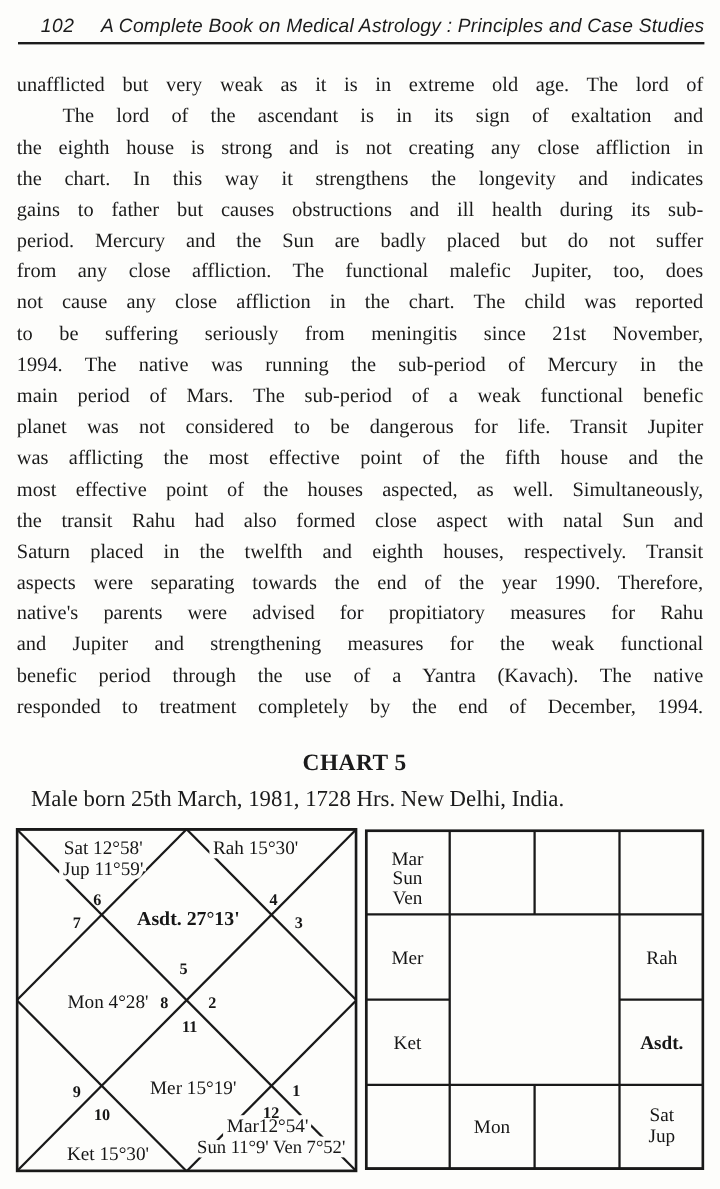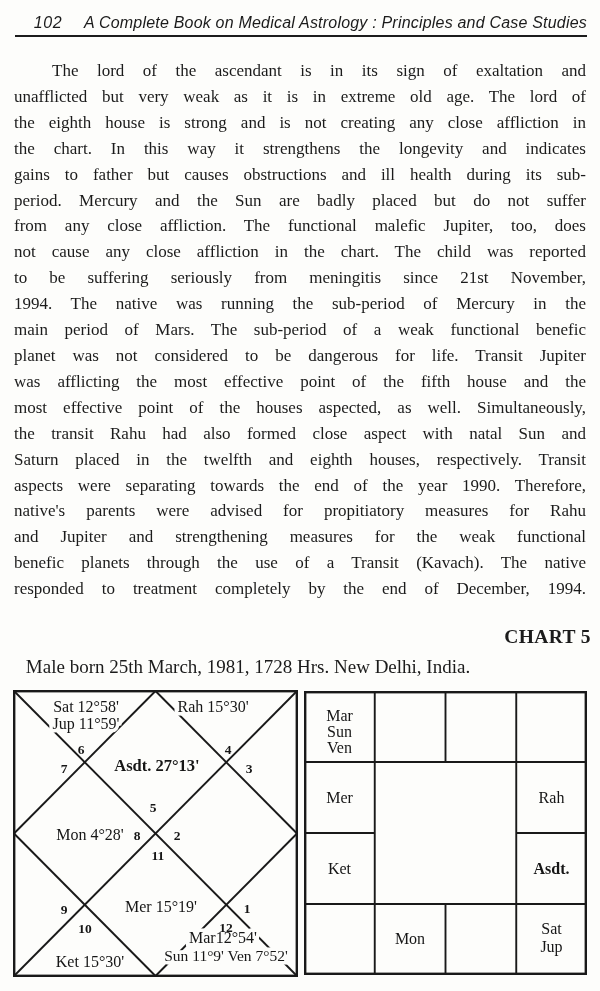--- a/index.html
+++ b/index.html
@@ -24,21 +24,21 @@
   
   .para{
     position:absolute; left:14px; width:572px; top:58px;
     font-size:17px; line-height:25.9px;
   }
   .bodyline{ text-align:justify; text-align-last:justify; white-space:normal; }
   .bodyline.first{ padding-left:38px; }
   
   .chart-heading{
     position:absolute; left:0; width:591px; top:626px;
-    text-align:right; font-weight:bold; font-size:19.5px; letter-spacing:.4px;
+    text-align:center; font-weight:bold; font-size:19.5px; letter-spacing:.4px;
   }
   .chart-subtitle{
     position:absolute; left:0; width:496px; top:656px;
     text-align:center; font-size:19px;
   }
   
   svg text{
     font-family:"Liberation Serif","DejaVu Serif",serif;
     fill:#161616;
   }
@@ -56,40 +56,40 @@
 <body>
 
 <div class="page">
 
   <div class="header">
     <span class="pnum">102</span>
     <span class="btitle">A Complete Book on Medical Astrology : Principles and Case Studies</span>
   </div>
 
   <div class="para">
+      <div class="bodyline">unafflicted but very weak as it is in extreme old age. The lord of</div>
       <div class="bodyline first">The lord of the ascendant is in its sign of exaltation and</div>
-      <div class="bodyline">unafflicted but very weak as it is in extreme old age. The lord of</div>
       <div class="bodyline">the eighth house is strong and is not creating any close affliction in</div>
       <div class="bodyline">the chart. In this way it strengthens the longevity and indicates</div>
       <div class="bodyline">gains to father but causes obstructions and ill health during its sub-</div>
       <div class="bodyline">period. Mercury and the Sun are badly placed but do not suffer</div>
       <div class="bodyline">from any close affliction. The functional malefic Jupiter, too, does</div>
       <div class="bodyline">not cause any close affliction in the chart. The child was reported</div>
       <div class="bodyline">to be suffering seriously from meningitis since 21st November,</div>
       <div class="bodyline">1994. The native was running the sub-period of Mercury in the</div>
       <div class="bodyline">main period of Mars. The sub-period of a weak functional benefic</div>
       <div class="bodyline">planet was not considered to be dangerous for life. Transit Jupiter</div>
       <div class="bodyline">was afflicting the most effective point of the fifth house and the</div>
       <div class="bodyline">most effective point of the houses aspected, as well. Simultaneously,</div>
       <div class="bodyline">the transit Rahu had also formed close aspect with natal Sun and</div>
       <div class="bodyline">Saturn placed in the twelfth and eighth houses, respectively. Transit</div>
       <div class="bodyline">aspects were separating towards the end of the year 1990. Therefore,</div>
       <div class="bodyline">native's parents were advised for propitiatory measures for Rahu</div>
       <div class="bodyline">and Jupiter and strengthening measures for the weak functional</div>
-      <div class="bodyline">benefic planets through the use of a Transit (Kavach). The native</div>
+      <div class="bodyline">benefic period through the use of a Yantra (Kavach). The native</div>
       <div class="bodyline">responded to treatment completely by the end of December, 1994.</div>
     </div>
 
   <div class="chart-heading">CHART 5</div>
   <div class="chart-subtitle">Male born 25th March, 1981, 1728 Hrs. New Delhi, India.</div>
 
   <svg style="position:absolute; left:13px; top:690px;" width="285" height="287" viewBox="0 0 285 287">
     <rect class="sborder" x="1.2" y="1.2" width="282.6" height="284.6"></rect>
     <line class="sline" x1="1" y1="1" x2="284" y2="286"></line>
     <line class="sline" x1="284" y1="1" x2="1" y2="286"></line>

